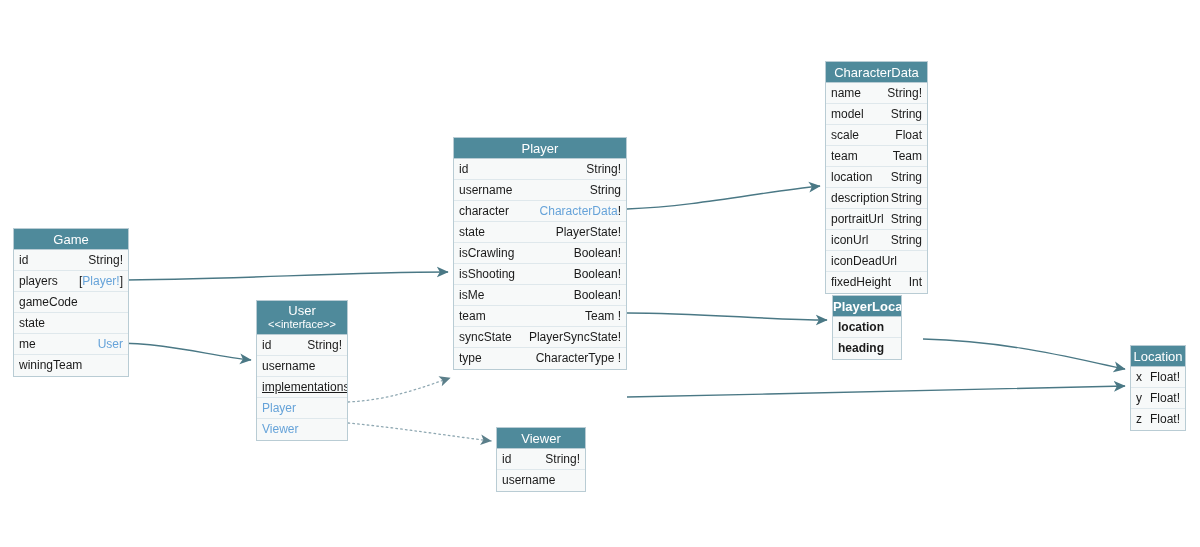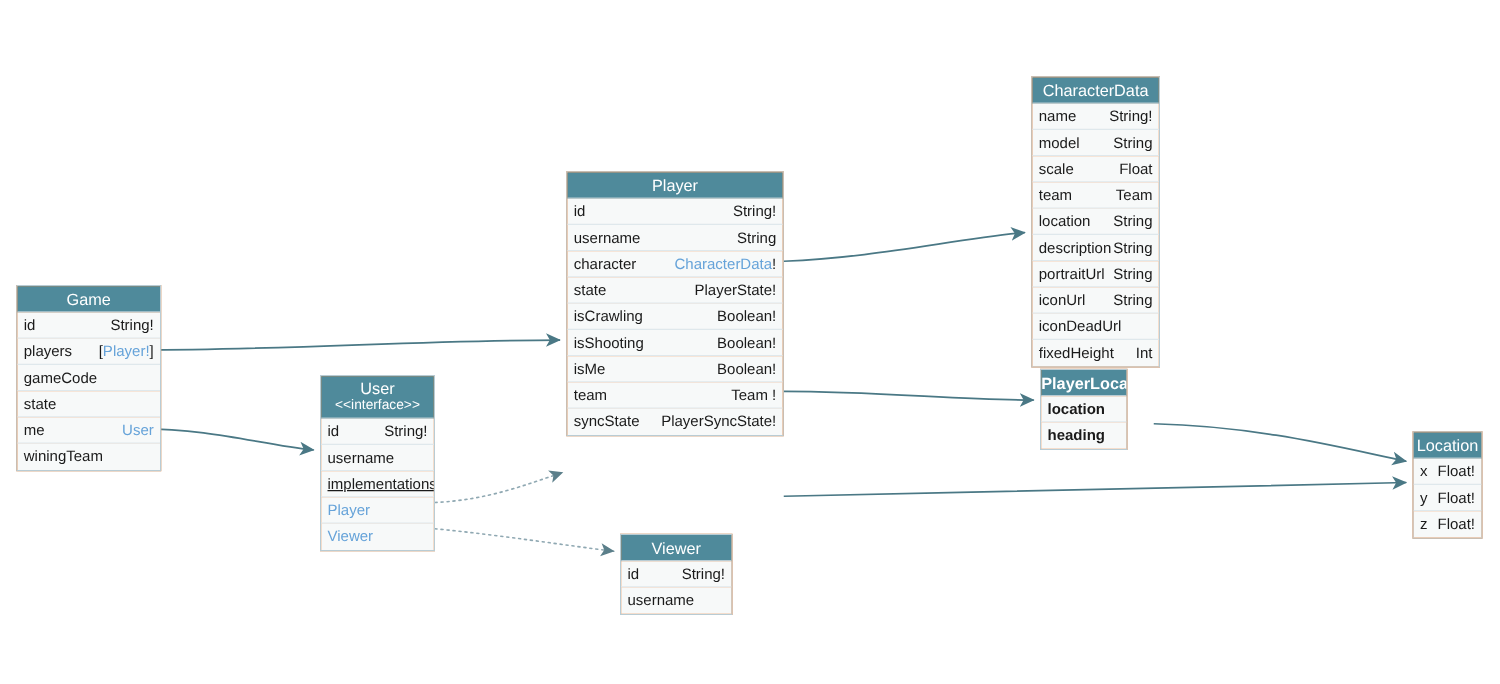--- a/index.html
+++ b/index.html
@@ -160,20 +160,24 @@
           <span class="ftype">Boolean!</span>
         </div>
         <div class="row">
           <span class="fname">team</span>
           <span class="ftype">Team !</span>
         </div>
         <div class="row">
           <span class="fname">syncState</span>
           <span class="ftype">PlayerSyncState!</span>
         </div>
+        <div class="row">
+          <span class="fname">type</span>
+          <span class="ftype">CharacterType !</span>
+        </div>
       </div>
       <div class="entity" style="left: 496px; top: 427px; width: 90px;">
         <div class="ent-header"><span>Viewer</span></div>
         <div class="row">
           <span class="fname">id</span>
           <span class="ftype">String!</span>
         </div>
         <div class="row">
           <span class="fname">username</span>
         </div>

